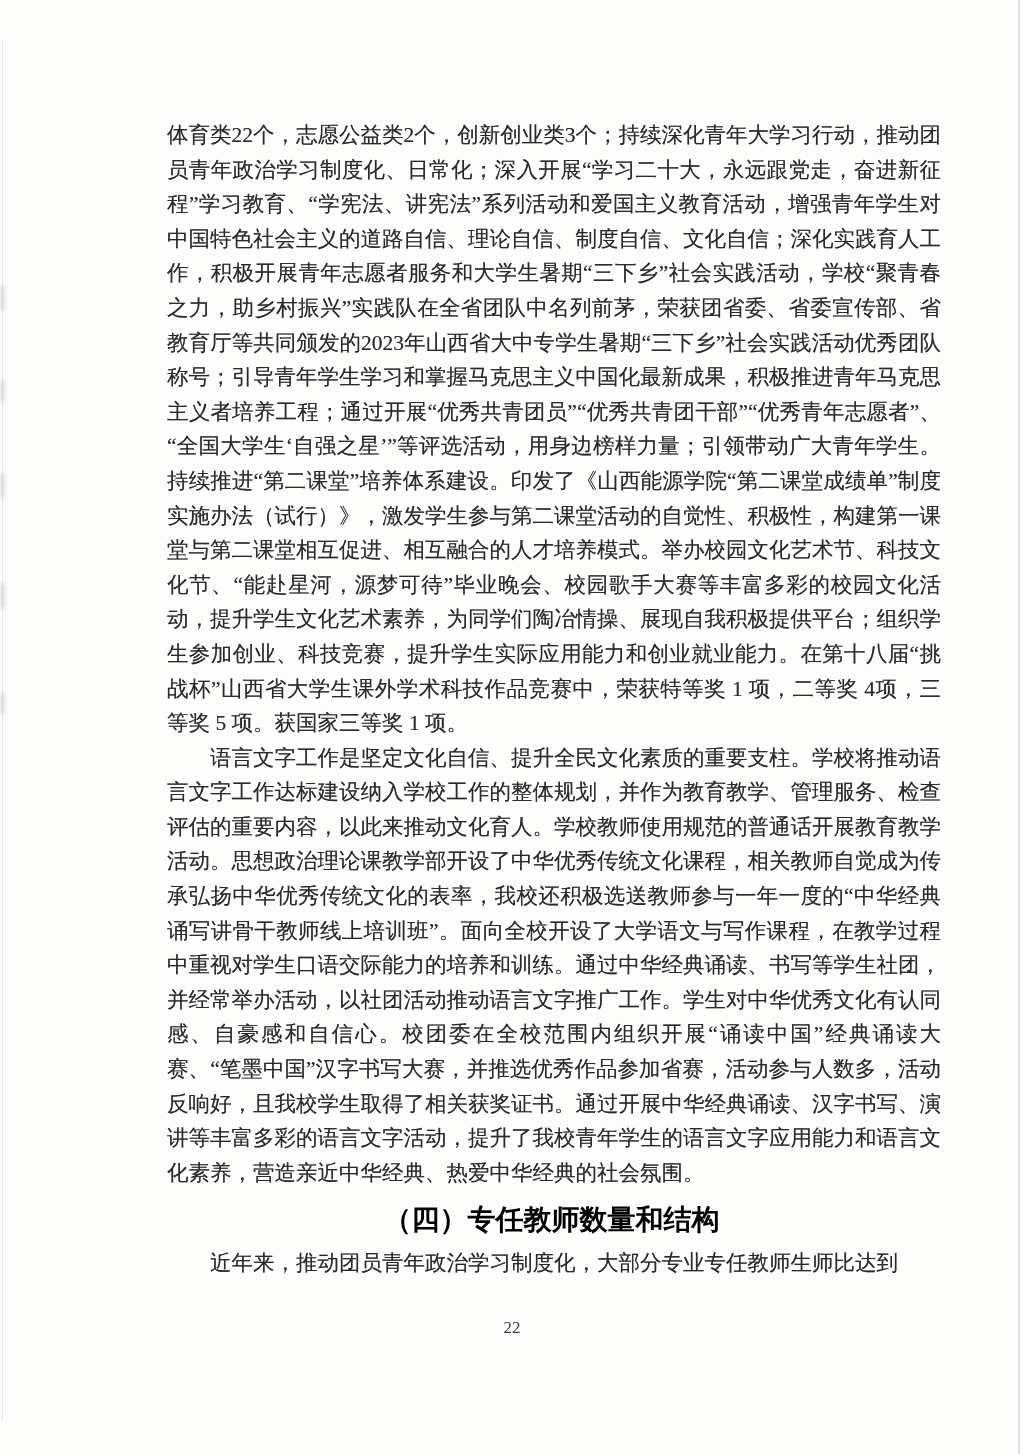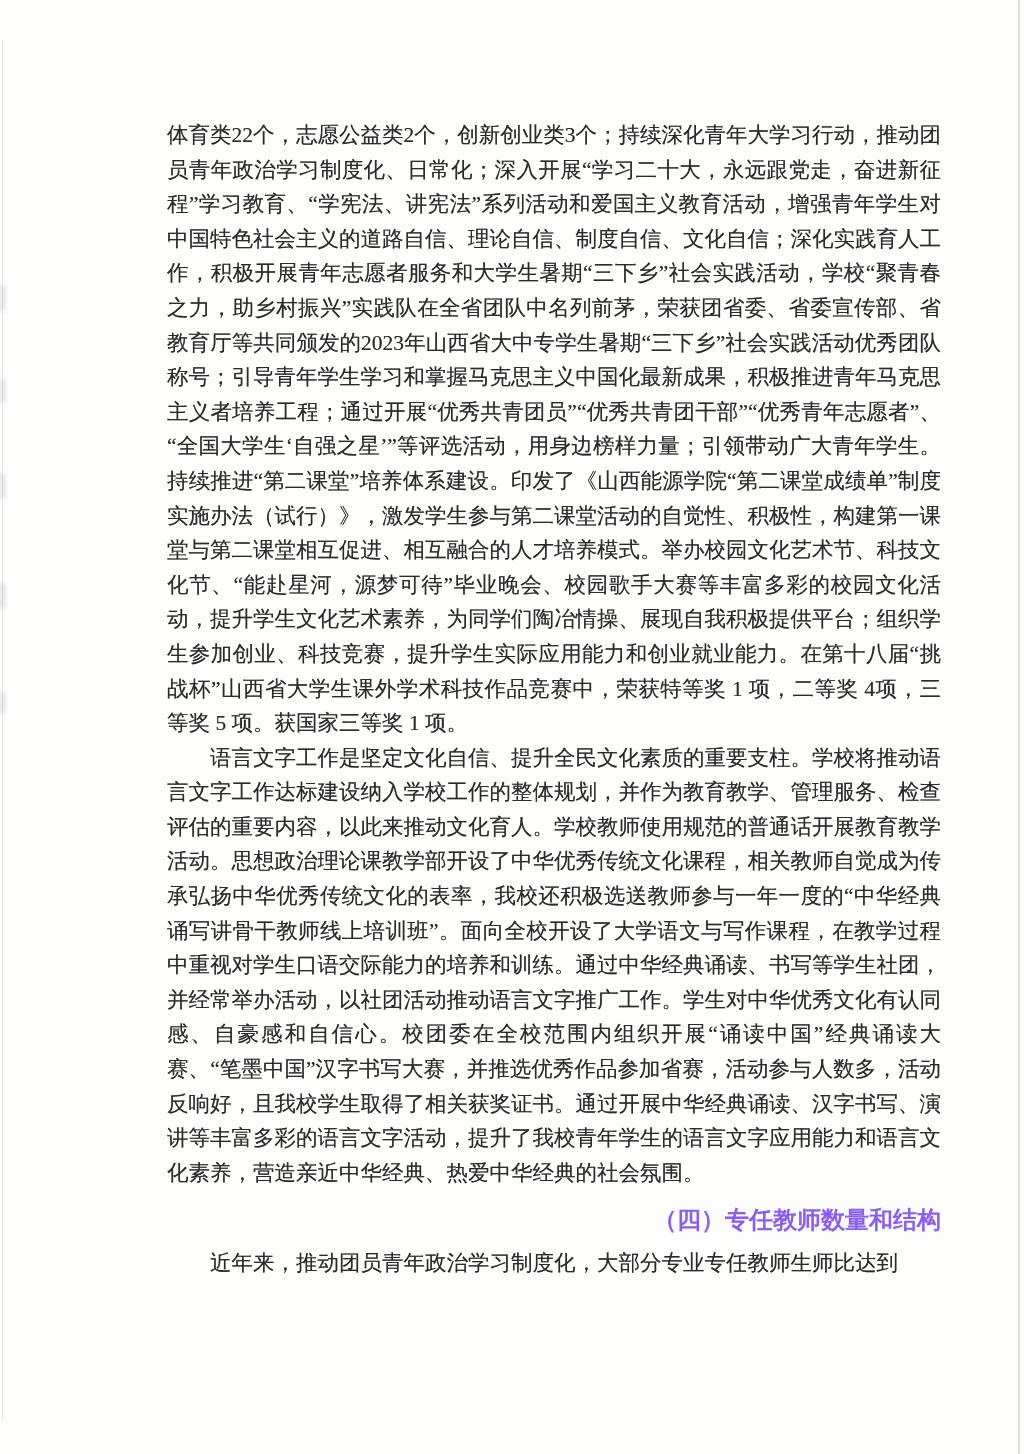--- a/index.html
+++ b/index.html
@@ -25,25 +25,25 @@
     line-height: 34.6px;
     color: #2a2a2a;
     text-shadow: 0 0 0.5px rgba(45,45,45,0.55);
     margin-left: 20px;
   }
   .text-column p { margin: 0; }
   p.indented { text-indent: 2em; }
   .heading {
     font-family: "Liberation Sans", "DejaVu Sans", sans-serif;
     font-weight: 700;
-    font-size: 24px;
+    font-size: 28px;
     line-height: 40px;
     margin: 10px 0 6px -5px;
-    text-align: right;
-    color: #8b5cf6;
+    text-align: center;
+    color: #000000;
     text-shadow: none;
   }
   .page-number {
     position: absolute;
     left: 0;
     top: 1318px;
     width: 100%;
     text-align: center;
     font-family: "Liberation Serif", "DejaVu Serif", serif;
     font-size: 17px;
@@ -97,14 +97,15 @@
   <div class="smudge s4"></div>
   <div class="smudge s5"></div>
 
   <div class="text-column">
     <p>体育类22个，志愿公益类2个，创新创业类3个；持续深化青年大学习行动，推动团员青年政治学习制度化、日常化；深入开展“学习二十大，永远跟党走，奋进新征程”学习教育、“学宪法、讲宪法”系列活动和爱国主义教育活动，增强青年学生对中国特色社会主义的道路自信、理论自信、制度自信、文化自信；深化实践育人工作，积极开展青年志愿者服务和大学生暑期“三下乡”社会实践活动，学校“聚青春之力，助乡村振兴”实践队在全省团队中名列前茅，荣获团省委、省委宣传部、省教育厅等共同颁发的2023年山西省大中专学生暑期“三下乡”社会实践活动优秀团队称号；引导青年学生学习和掌握马克思主义中国化最新成果，积极推进青年马克思主义者培养工程；通过开展“优秀共青团员”“优秀共青团干部”“优秀青年志愿者”、 “全国大学生‘自强之星’”等评选活动，用身边榜样力量；引领带动广大青年学生。持续推进“第二课堂”培养体系建设。印发了《山西能源学院“第二课堂成绩单”制度实施办法（试行）》，激发学生参与第二课堂活动的自觉性、积极性，构建第一课堂与第二课堂相互促进、相互融合的人才培养模式。举办校园文化艺术节、科技文化节、“能赴星河，源梦可待”毕业晚会、校园歌手大赛等丰富多彩的校园文化活动，提升学生文化艺术素养，为同学们陶冶情操、展现自我积极提供平台；组织学生参加创业、科技竞赛，提升学生实际应用能力和创业就业能力。在第十八届“挑战杯”山西省大学生课外学术科技作品竞赛中，荣获特等奖 1 项，二等奖 4项，三等奖 5 项。获国家三等奖 1 项。</p>
     <p class="indented">语言文字工作是坚定文化自信、提升全民文化素质的重要支柱。学校将推动语言文字工作达标建设纳入学校工作的整体规划，并作为教育教学、管理服务、检查评估的重要内容，以此来推动文化育人。学校教师使用规范的普通话开展教育教学活动。思想政治理论课教学部开设了中华优秀传统文化课程，相关教师自觉成为传承弘扬中华优秀传统文化的表率，我校还积极选送教师参与一年一度的“中华经典诵写讲骨干教师线上培训班”。面向全校开设了大学语文与写作课程，在教学过程中重视对学生口语交际能力的培养和训练。通过中华经典诵读、书写等学生社团，并经常举办活动，以社团活动推动语言文字推广工作。学生对中华优秀文化有认同感、自豪感和自信心。校团委在全校范围内组织开展“诵读中国”经典诵读大赛、“笔墨中国”汉字书写大赛，并推选优秀作品参加省赛，活动参与人数多，活动反响好，且我校学生取得了相关获奖证书。通过开展中华经典诵读、汉字书写、演讲等丰富多彩的语言文字活动，提升了我校青年学生的语言文字应用能力和语言文化素养，营造亲近中华经典、热爱中华经典的社会氛围。</p>
     <h2 class="heading">（四）专任教师数量和结构</h2>
     <p class="indented">近年来，推动团员青年政治学习制度化，大部分专业专任教师生师比达到</p>
   </div>
 
+  <div class="page-number">22</div>
 
 </div>
 
 </body></html>

